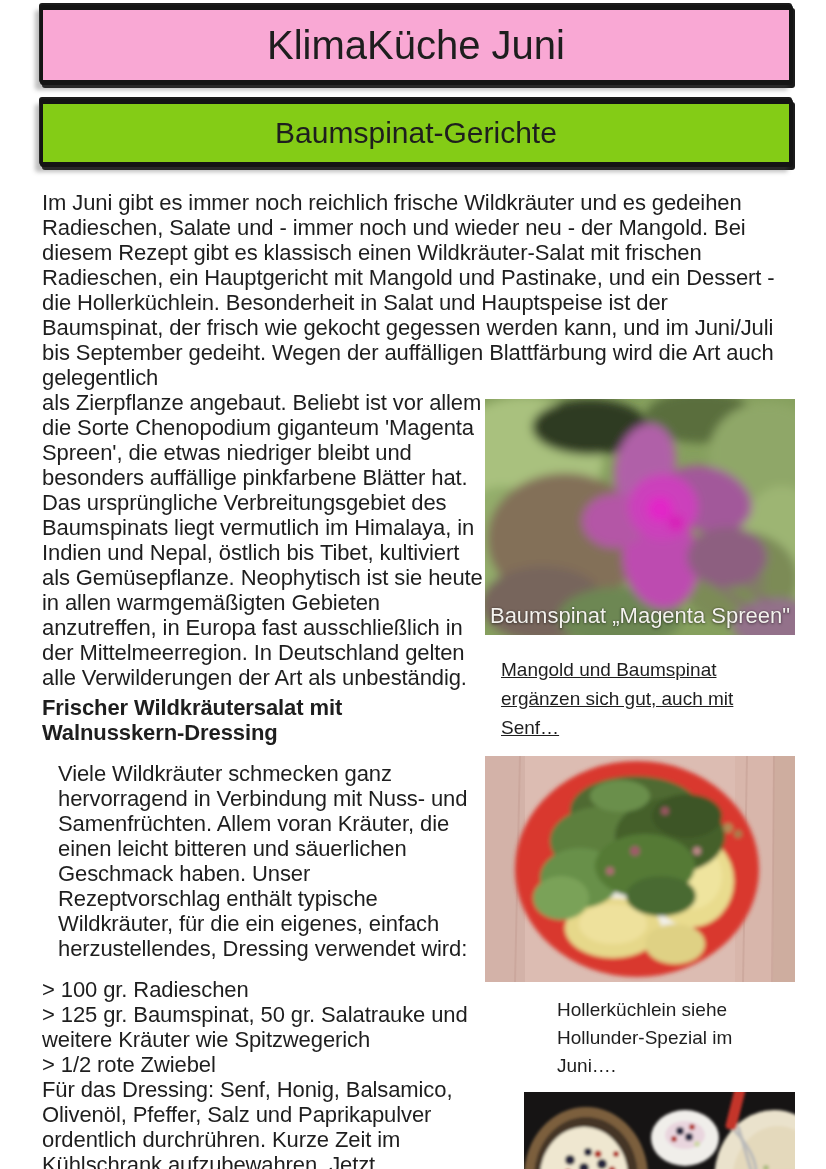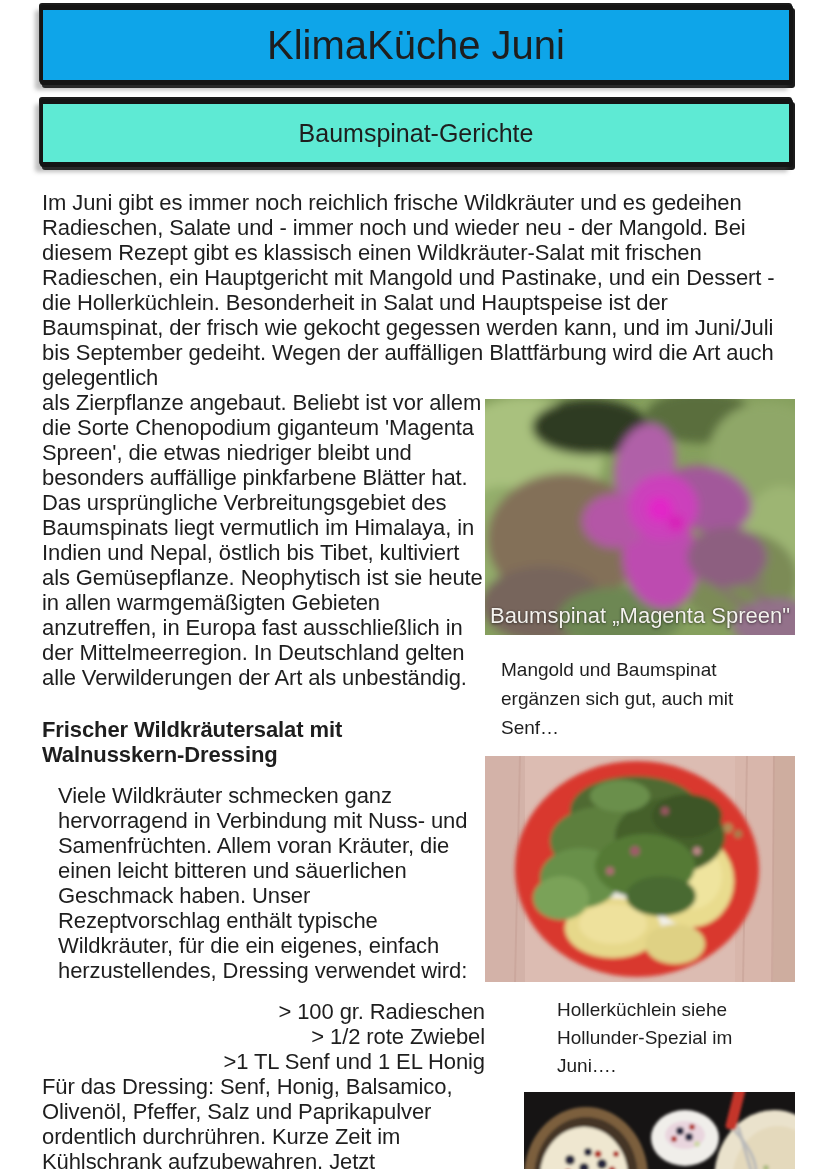--- a/index.html
+++ b/index.html
@@ -16,52 +16,52 @@
     border:solid #141414;
     border-width:5px 4px 5px 3px;
     border-radius:3px;
     box-shadow:-5px 5px 4px rgba(70,70,70,.35), 2px 3px 0 #1b1b1b, -1px -2px 0 #1b1b1b;
     text-align:center;
     position:relative;
   }
   .banner-title{
     margin-top:5px;
     height:70px;line-height:70px;
-    background:#0ea5e9;
+    background:#f9a8d4;
     font-size:40px;
   }
   .banner-sub{
     margin-top:14px;
     height:58px;line-height:58px;
-    background:#5eead4;
-    font-size:25px;
+    background:#84cc16;
+    font-size:30px;
   }
 
   
   .content{padding:23px 31px 0 42px;}
   .bodytext{font-size:22px;line-height:25px;letter-spacing:-0.1px;}
   .intro{max-width:742px;}
   .cols{display:flex;justify-content:space-between;margin-top:0;}
   .col-left{width:443px;}
   .col-right{width:310px;padding-top:9px;}
-  .recipe-heading{font-weight:bold;margin-top:27px;}
-  .ing{white-space:normal;text-align:right;}
+  .recipe-heading{font-weight:bold;margin-top:5px;}
+  .ing{white-space:normal;}
 
   
   figure{margin:0;position:relative;}
   .fig1{width:310px;height:236px;}
   .fig2{width:310px;height:226px;margin-top:6px;}
   .fig3{width:271px;height:202px;margin-left:auto;margin-top:0;}
   figure svg{display:block;}
   .overlay-caption{
     position:absolute;left:0;right:0;bottom:6px;
     text-align:center;color:#f4f2ee;font-size:22px;
     text-shadow:0 1px 3px rgba(0,0,0,.45), 0 0 2px rgba(0,0,0,.35);
   }
-  .note1{font-size:19px;line-height:29px;padding:20px 4px 8px 16px;}
+  .note1{font-size:19px;line-height:29px;padding:20px 4px 8px 16px;text-decoration:underline;}
   .note2{font-size:19px;line-height:28px;padding:14px 0 12px 72px;}
 </style>
 </head>
 <body>
 
 <div class="page">
 
   <div class="banner banner-title">
     <span>KlimaKüche Juni</span>
   </div>
@@ -73,22 +73,22 @@
 
     <p class="bodytext intro" style="margin:0">Im Juni gibt es immer noch reichlich frische Wildkräuter und es gedeihen Radieschen, Salate und - immer noch und wieder neu - der Mangold. Bei diesem Rezept gibt es klassisch einen Wildkräuter-Salat mit frischen Radieschen, ein Hauptgericht mit Mangold und Pastinake, und ein Dessert - die Hollerküchlein. Besonderheit in Salat und Hauptspeise ist der Baumspinat, der frisch wie gekocht gegessen werden kann, und im Juni/Juli bis September gedeiht. Wegen der auffälligen Blattfärbung wird die Art auch gelegentlich</p>
 
     <div class="cols">
 
       <div class="col-left">
         <p class="bodytext" style="margin:0">als Zierpflanze angebaut. Beliebt ist vor allem die Sorte Chenopodium giganteum 'Magenta Spreen', die etwas niedriger bleibt und besonders auffällige pinkfarbene Blätter hat. Das ursprüngliche Verbreitungsgebiet des Baumspinats liegt vermutlich im Himalaya, in Indien und Nepal, östlich bis Tibet, kultiviert als Gemüsepflanze. Neophytisch ist sie heute in allen warmgemäßigten Gebieten anzutreffen, in Europa fast ausschließlich in der Mittelmeerregion. In Deutschland gelten alle Verwilderungen der Art als unbeständig.</p>
         <div class="bodytext recipe-heading">Frischer Wildkräutersalat mit Walnusskern-Dressing</div>
         <p class="bodytext" style="margin:16px">Viele Wildkräuter schmecken ganz hervorragend in Verbindung mit Nuss- und Samenfrüchten. Allem voran Kräuter, die einen leicht bitteren und säuerlichen Geschmack haben. Unser Rezeptvorschlag enthält typische Wildkräuter, für die ein eigenes, einfach herzustellendes, Dressing verwendet wird:</p>
         <div class="bodytext ing">&gt; 100 gr. Radieschen</div>
+        <div class="bodytext ing">&gt; 125 gr. Baumspinat, 50 gr. Salatrauke und weitere Kräuter wie Spitzwegerich</div>
         <div class="bodytext ing">&gt; 1/2 rote Zwiebel</div>
-        <div class="bodytext ing">&gt;1 TL Senf und 1 EL Honig</div>
         <p class="bodytext" style="margin:0">Für das Dressing: Senf, Honig, Balsamico, Olivenöl, Pfeffer, Salz und Paprikapulver ordentlich durchrühren. Kurze Zeit im Kühlschrank aufzubewahren. Jetzt Baumspinat und Wildkräuter waschen und kleinschneiden. Größere Stiele wenn bitter entfernen. Zwiebeln in kleine Würfel schneiden. Anschließend Walnusskerne mit etwas Olivenöl in einer Pfanne kurz anbraten. Die Wildkräuterstreifen, die Zwiebeln und die Walnüsse können dann in eine Schüssel gegeben werden und mit dem Dressing durchmischt werden. Den Salat am besten noch 5 bis 10 Minuten ziehen lassen und kalt servieren.</p>
       </div>
 
       <div class="col-right">
 
         <figure class="fig1">
           <svg width="310" height="236" viewBox="0 0 310 236">
             <defs>
                 <filter id="f1b" x="-25%" y="-25%" width="150%" height="150%">
                   <feGaussianBlur stdDeviation="5"></feGaussianBlur>

